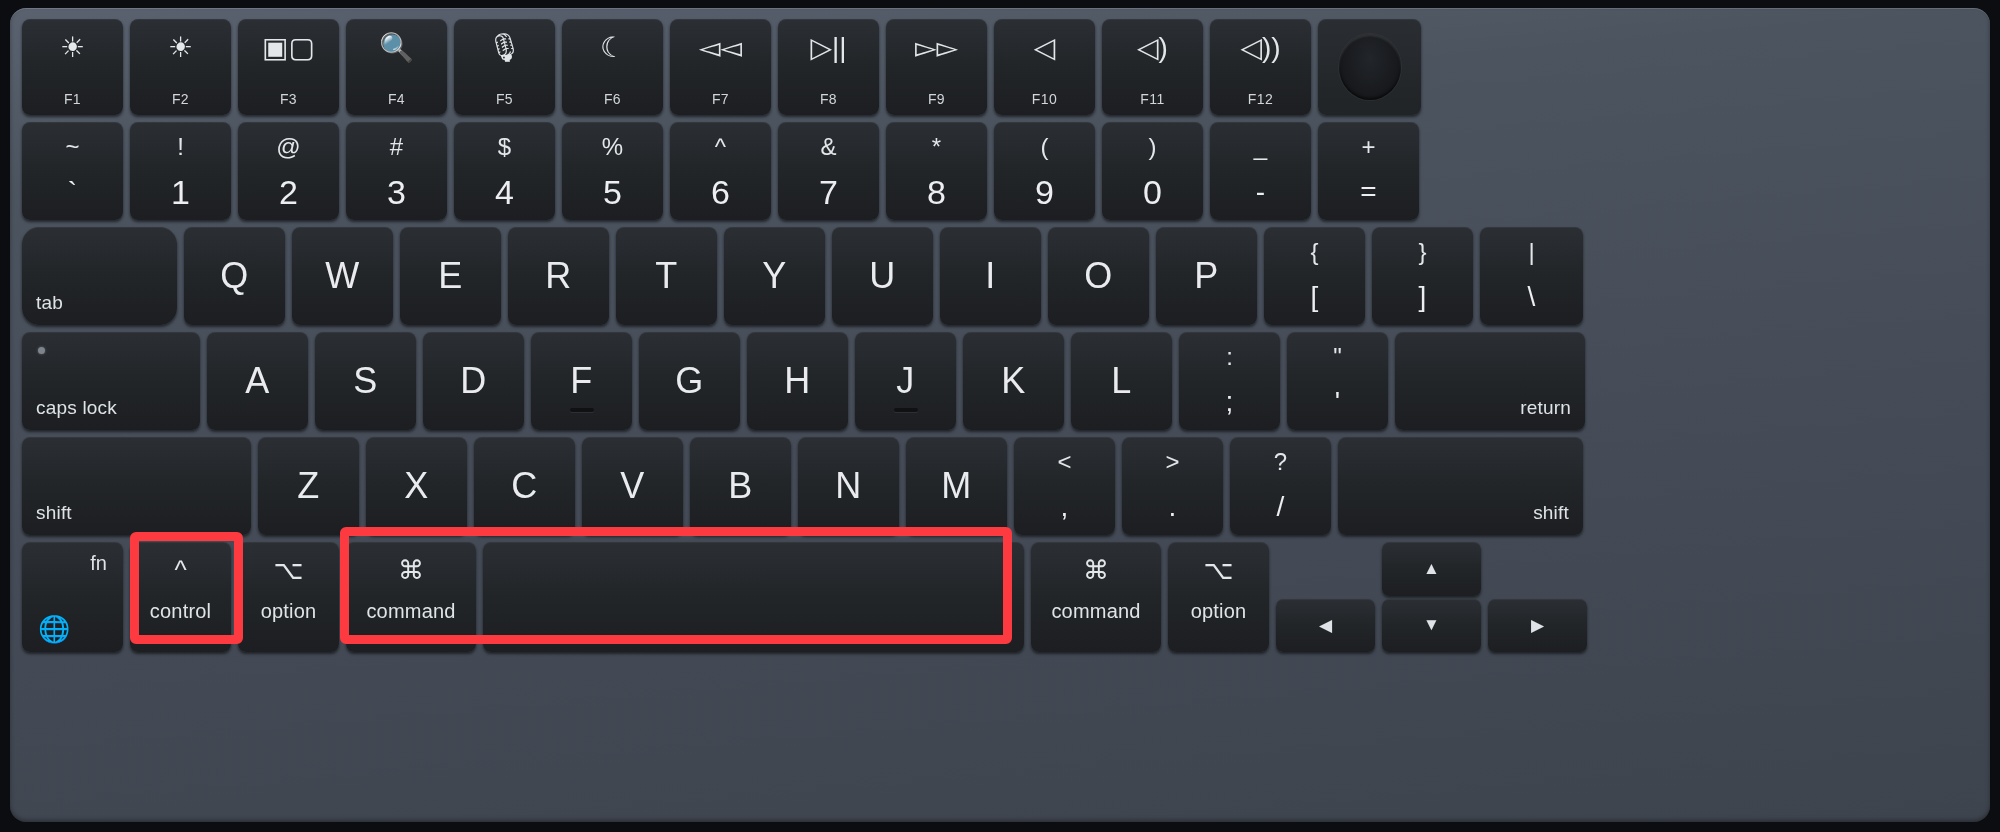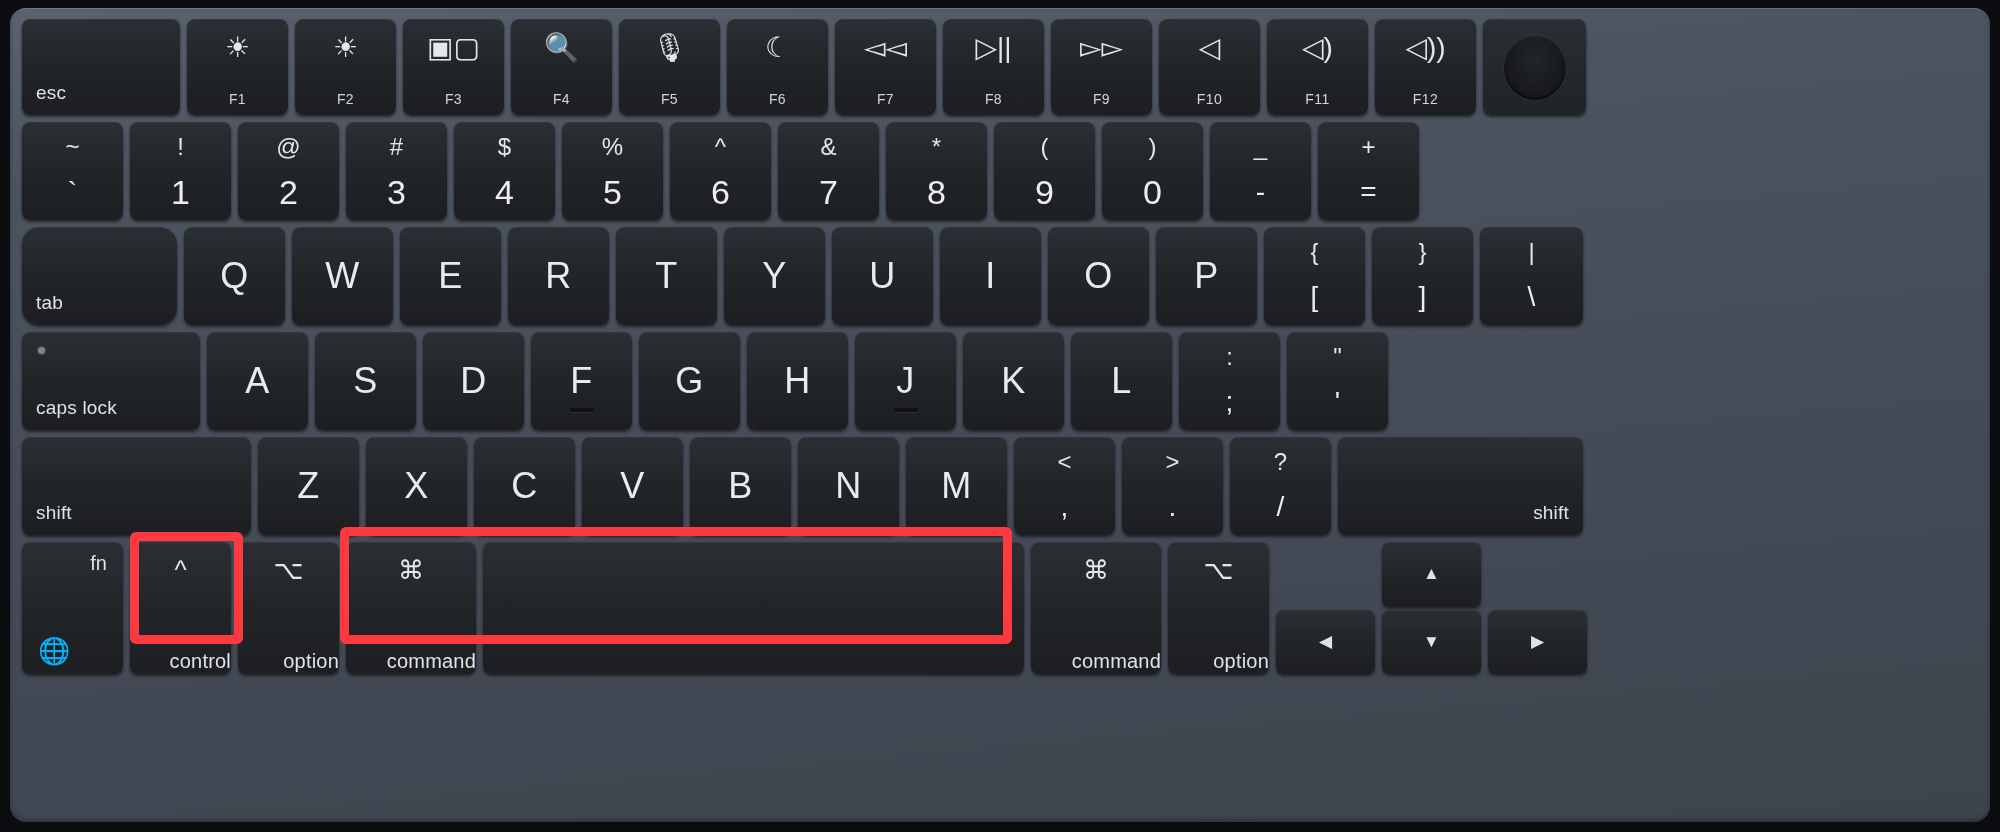--- a/index.html
+++ b/index.html
@@ -35,21 +35,21 @@
   .krow {
     display: flex;
     gap: 7px;
     width: 100%;
   }
   .krow.fn-row   { height: 96px; }
   .krow.num-row  { height: 98px; }
   .krow.q-row    { height: 98px; }
   .krow.a-row    { height: 98px; }
   .krow.z-row    { height: 98px; }
-  .krow.mod-row  { height: 132px; }
+  .krow.mod-row  { height: 110px; }
 
   
   .key {
     position: relative;
     flex: 1 1 auto;
     background: linear-gradient(180deg, #2b2e33 0%, #232629 45%, #1c1e21 100%);
     border-radius: 8px;
     box-shadow: 0 2px 3px rgba(0,0,0,0.55),
                 inset 0 1px 0 rgba(255,255,255,0.045);
     color: #e7e9ec;
@@ -102,22 +102,22 @@
   .dual-bot.sm { font-size: 28px; }
 
   
   .mod-glyph {
     position: absolute; left: 0; right: 0; top: 14px;
     text-align: center;
     font-size: 26px; line-height: 28px;
     color: #e4e7ea;
   }
   .mod-word {
-    position: absolute; left: 0; right: 0; bottom: 1px;
-    text-align: right;
+    position: absolute; left: 0; right: 0; bottom: 29px;
+    text-align: center;
     font-size: 20px;
     color: #e0e3e7; letter-spacing: 0.2px;
   }
 
   
   .caps-dot {
     position: absolute; left: 16px; top: 15px;
     width: 7px; height: 7px; border-radius: 50%;
     background: #7e848c;
     box-shadow: 0 0 3px rgba(160,170,185,0.45);
@@ -215,23 +215,20 @@
   #highlight-control { left: 120px; top: 524px;  width: 113px; height: 112px; }
   #highlight-command-space { left: 330px; top: 519px; width: 672px; height: 117px; }
 </style>
 </head>
 <body>
 
 <div id="keyboard-chassis">
   <div id="keyboard-deck">
 
     <div class="krow fn-row">
-      <div class="key w-esc">
-        <span class="lbl-bl">esc</span>
-      </div>
       <div class="key w-fn">
         <span class="fn-glyph">☀</span>
         <span class="fn-sub">F1</span>
       </div>
       <div class="key w-fn">
         <span class="fn-glyph">☀</span>
         <span class="fn-sub">F2</span>
       </div>
       <div class="key w-fn">
         <span class="fn-glyph">▣▢</span>
@@ -415,20 +412,23 @@
       <div class="key w-ltr">
         <span class="lbl-center">L</span>
       </div>
       <div class="key w-ltr">
         <span class="dual-top">:</span>
         <span class="dual-bot sm">;</span>
       </div>
       <div class="key w-ltr">
         <span class="dual-top">"</span>
         <span class="dual-bot sm">'</span>
+      </div>
+      <div class="key w-ret">
+        <span class="lbl-br">return</span>
       </div>
     </div>
 
     <div class="krow z-row">
       <div class="key w-lshift">
         <span class="lbl-bl">shift</span>
       </div>
       <div class="key w-ltr">
         <span class="lbl-center">Z</span>
       </div>

